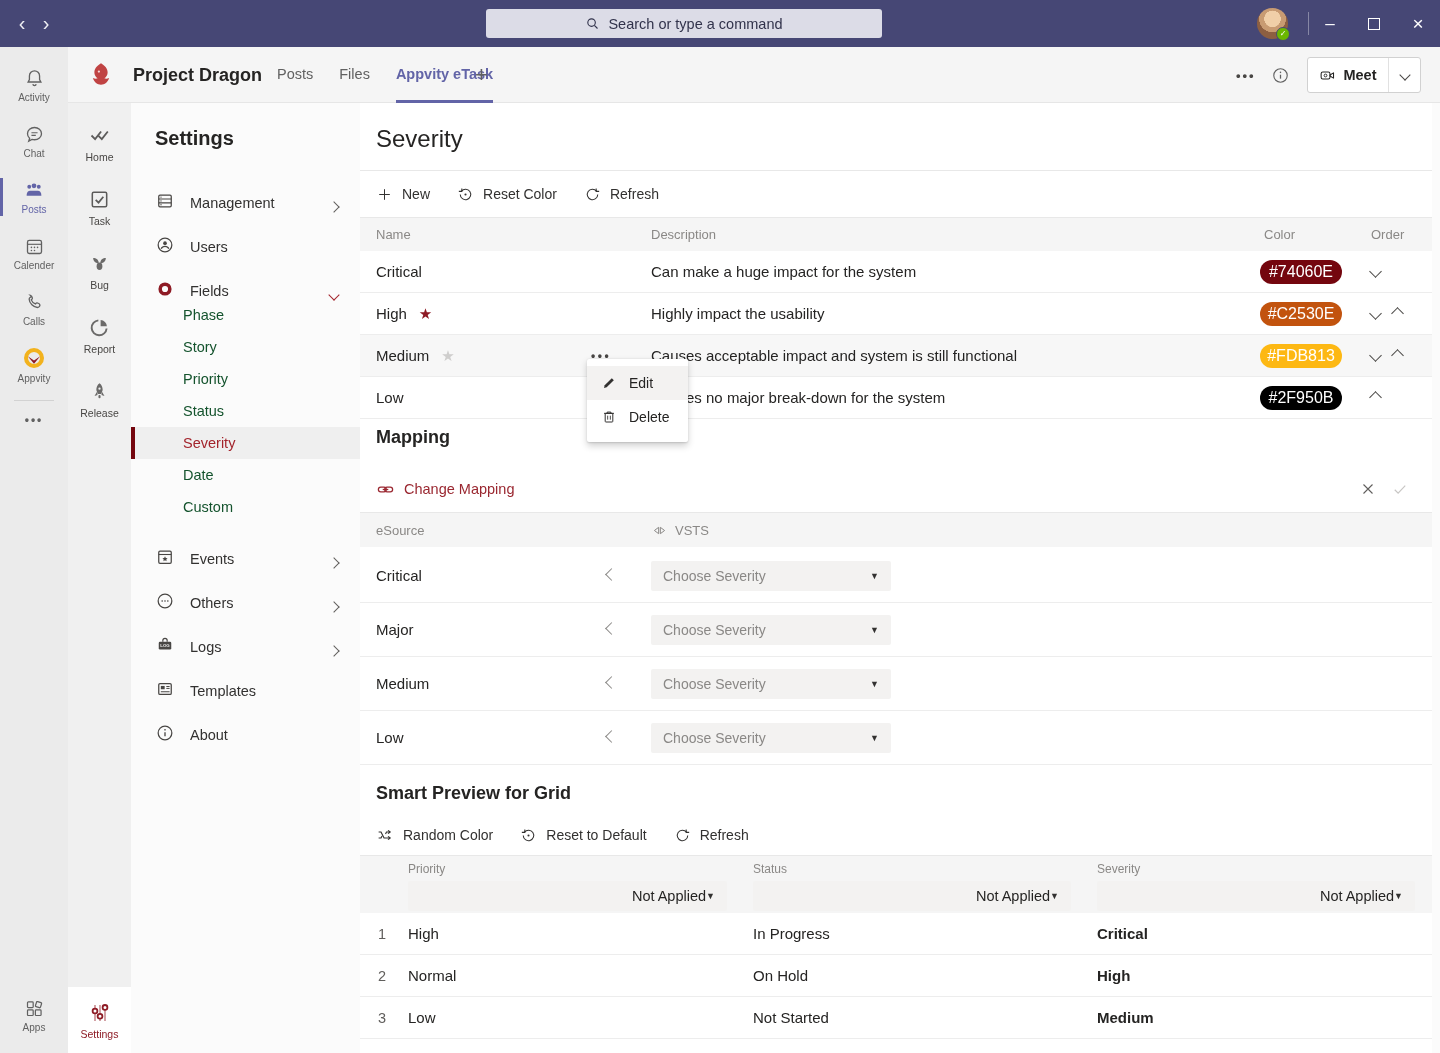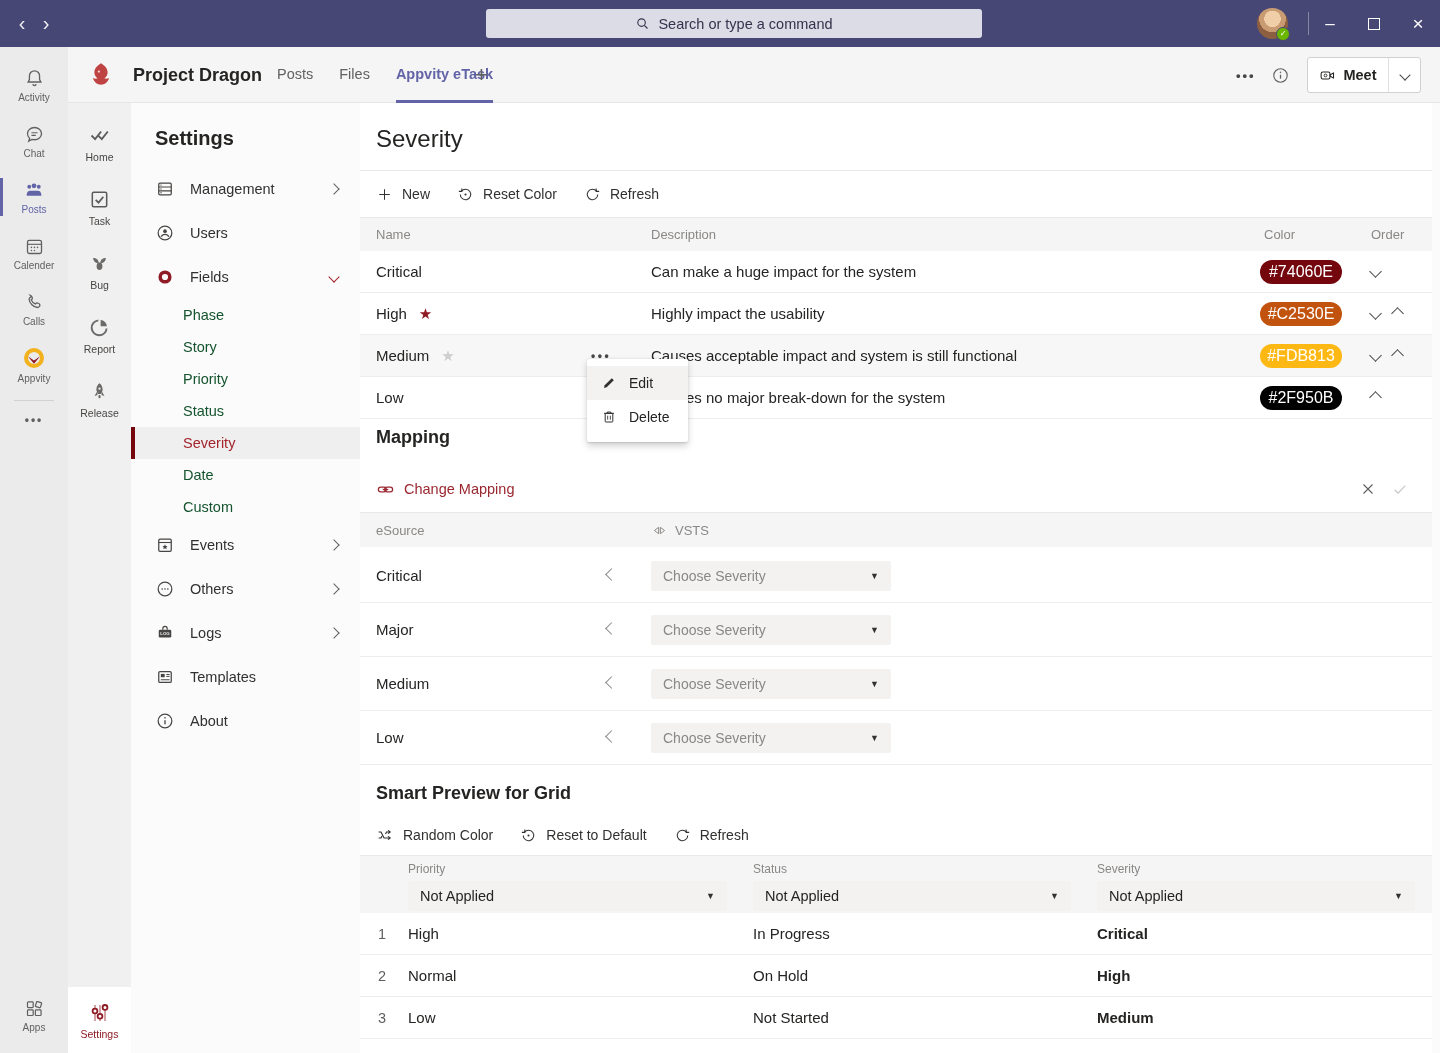--- a/index.html
+++ b/index.html
@@ -4,21 +4,21 @@
 <style>
   html,body{margin:0;padding:0;}
   body{width:1440px;height:1053px;position:relative;overflow:hidden;background:#fff;
        font-family:"Liberation Sans",sans-serif;color:#252423;-webkit-font-smoothing:antialiased;}
   .abs{position:absolute;}
   svg{display:block;}
 
   
   #topbar{left:0;top:0;width:1440px;height:47px;background:#464775;color:#fff;}
   .nav-arrow{font-size:20px;line-height:47px;color:rgba(255,255,255,.92);width:24px;text-align:center;cursor:default;}
-  #searchbox{left:486px;top:9px;width:496px;height:29px;background:#dcdce7;border-radius:3px;
+  #searchbox{left:486px;top:9px;width:396px;height:29px;background:#dcdce7;border-radius:3px;
              display:flex;align-items:center;justify-content:center;gap:8px;color:#32334c;font-size:14.5px;}
   #avatar{left:1257px;top:8px;width:31px;height:31px;border-radius:50%;
           background:radial-gradient(circle at 50% 35%,#f0cfa8 0 32%,#c89b72 33% 52%,#8d5f41 53% 100%);}
   #avatar .badge{position:absolute;right:-2px;bottom:-2px;width:12px;height:12px;border-radius:50%;
           background:#6BB700;border:1.5px solid #464775;color:#fff;font-size:8px;line-height:12px;text-align:center;}
   .win-divider{left:1308px;top:12px;width:1px;height:23px;background:rgba(255,255,255,.35);}
   .winbtn{top:0;width:28px;height:47px;display:flex;align-items:center;justify-content:center;font-size:17px;color:#fff;}
   .max-box{width:10px;height:10px;border:1.3px solid #fff;}
 
   
@@ -54,21 +54,21 @@
             color:#5c5b5a;font-size:10.5px;cursor:pointer;}
   .mod-item .lbl{color:#484644;}
   #mod-settings{position:absolute;left:0;bottom:0;width:63px;height:66px;background:#fff;
                 display:flex;flex-direction:column;align-items:center;justify-content:center;gap:3px;
                 color:#8E1B25;font-size:10.5px;cursor:pointer;}
 
   
   #sidebar{left:131px;top:103px;width:229px;height:950px;background:#fbfbfb;}
   #sidebar-title{position:absolute;left:24px;top:24px;font-size:20px;font-weight:700;color:#252423;}
   #side-menu{position:absolute;left:0;top:64px;width:229px;}
-  .side-item{height:44px;display:flex;align-items:center;padding:0 22px 0 24px;box-sizing:border-box;cursor:pointer;color:#323130;font-size:14.5px;}
+  .side-item{height:44px;display:flex;align-items:flex-end;padding:0 22px 0 24px;box-sizing:border-box;cursor:pointer;color:#323130;font-size:14.5px;}
   .side-item .ic{width:20px;margin-right:15px;color:#484644;display:flex;justify-content:center;}
   .side-item .grow{flex:1;}
   .side-sub{height:32px;display:flex;align-items:center;padding-left:52px;box-sizing:border-box;font-size:14.5px;color:#14532d;cursor:pointer;}
   .side-sub.selected{background:#efefef;border-left:4px solid #74060E;padding-left:48px;color:#A3242C;}
 
   
   #main{left:360px;top:103px;width:1072px;height:950px;background:#fff;}
   #main-title{left:16px;top:22px;font-size:24px;color:#252423;}
   .hdivider{left:0;width:1072px;height:1px;background:#e8e8e8;}
   .toolbar{left:0;height:46px;display:flex;align-items:center;padding-left:16px;gap:27px;}
@@ -103,21 +103,21 @@
   .mrow .larrow{position:absolute;left:247px;top:21px;color:#8a8886;}
   .dropdown{position:absolute;background:#f3f2f1;border-radius:2px;display:flex;align-items:center;
             padding:0 12px;box-sizing:border-box;cursor:pointer;}
   .dropdown .val{flex:1;font-size:14px;}
   .dropdown .caret{font-size:9px;color:#323130;}
   .dd-placeholder{color:#8a8886;}
   .mrow .dropdown{left:291px;top:12px;width:240px;height:30px;}
 
   .fgroup{position:absolute;top:6px;}
   .fgroup .flabel{font-size:12px;color:#8a8886;margin-bottom:5px;}
-  .fgroup .dropdown{position:relative;left:0;top:0;height:30px;}
+  .fgroup .dropdown{position:relative;left:0;top:0;height:30px;text-align:right;}
   .fgroup .val{font-size:14.5px;color:#252423;}
 
   .grow2{left:0;width:1072px;height:42px;border-bottom:1px solid #ededed;box-sizing:border-box;}
   .grow2 .gc{position:absolute;top:0;height:41px;display:flex;align-items:center;font-size:15px;color:#252423;}
   .grow2 .num{color:#605e5c;font-size:14.5px;}
   .grow2 .sev{font-weight:700;}
 
   
   #ctx-menu{left:227px;top:256px;width:101px;height:83px;background:#fff;border-radius:2px;z-index:50;
             box-shadow:0 3.2px 7.2px rgba(0,0,0,.18),0 .6px 1.8px rgba(0,0,0,.12);padding-top:7px;box-sizing:border-box;}

